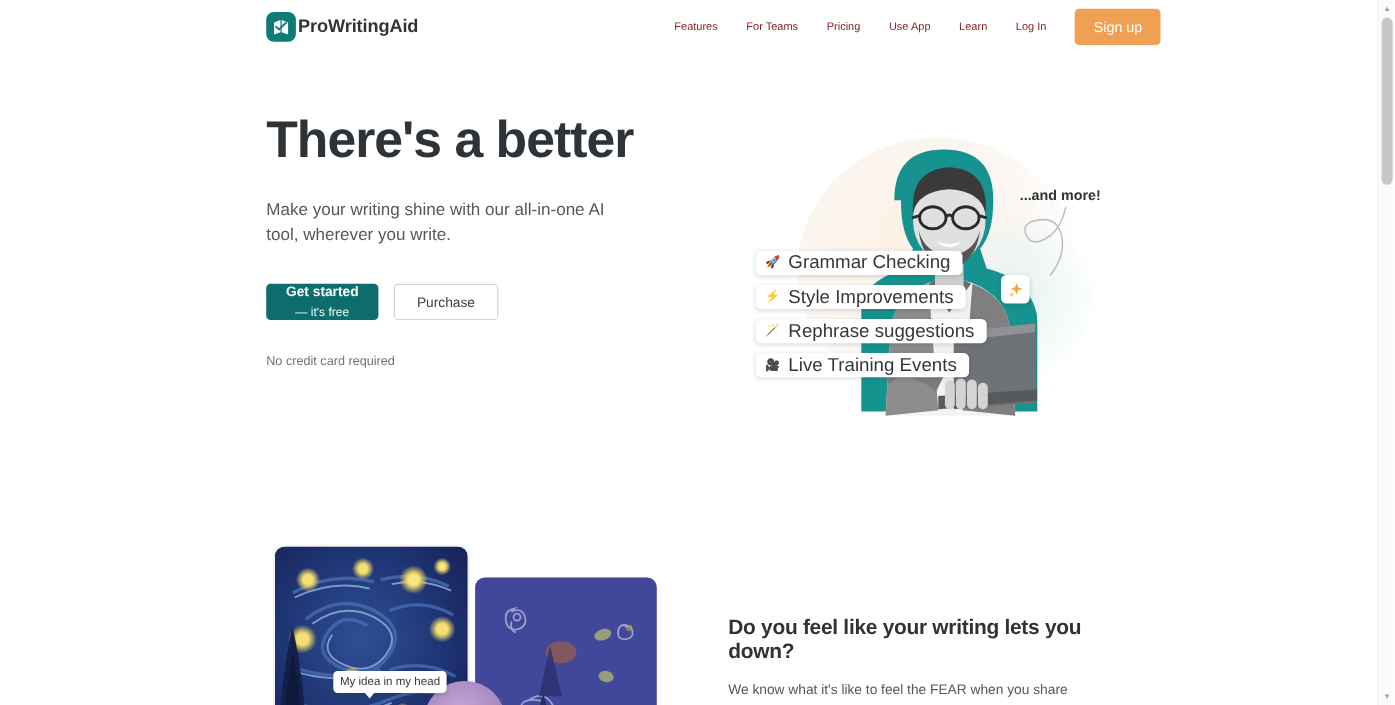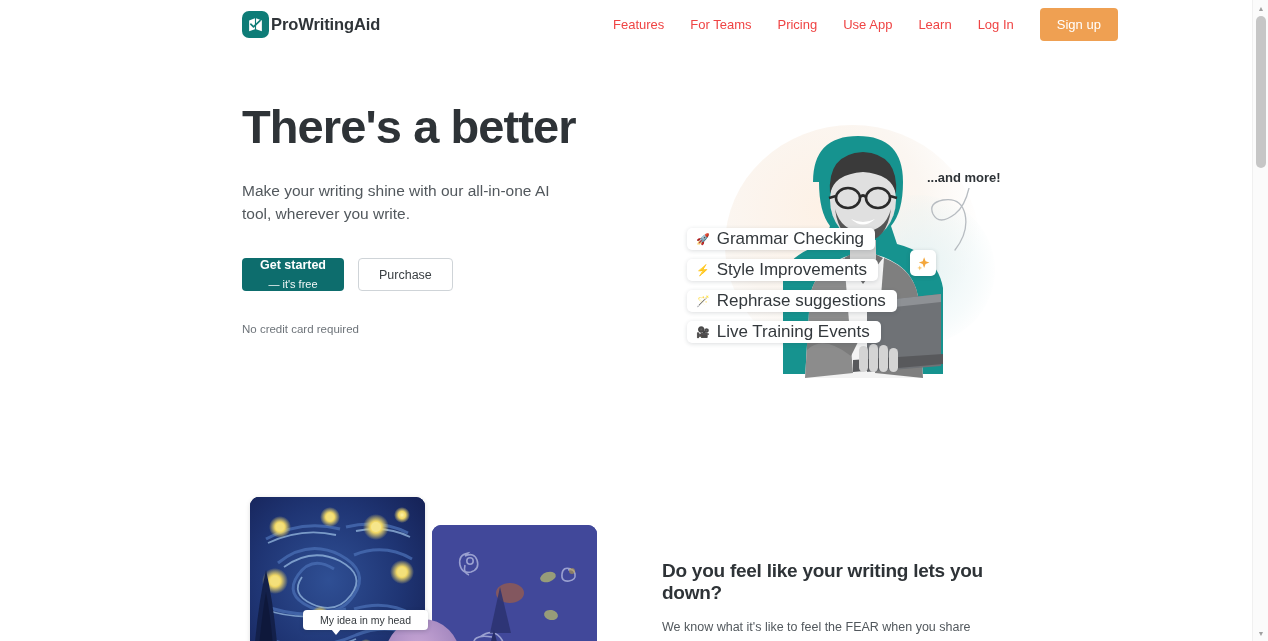--- a/index.html
+++ b/index.html
@@ -88,22 +88,22 @@
   .nav {
     position: absolute;
     left: 600px;
     top: 0;
     height: 48px;
     display: flex;
     align-items: center;
     gap: 0;
   }
   .nav-link {
-    font-size: 13px;
-    color: #ef4444;
+    font-size: 10px;
+    color: #7f1d1d;
     text-decoration: none;
     padding: 6px 13px;
     white-space: nowrap;
     cursor: pointer;
   }
   .nav-signup {
     margin-left: 13px;
     background: #efa052;
     color: #ffffff;
     font-size: 13px;
@@ -282,21 +282,21 @@
     box-shadow: 0 1px 5px rgba(0,0,0,0.13);
   }
   .starry-card svg { display: block; }
   .idea-label {
     position: absolute;
     left: 53px;
     top: 113px;
     background: #ffffff;
     border-radius: 4px;
     box-shadow: 0 1px 4px rgba(30,40,55,0.22);
-    padding: 4px 17px;
+    padding: 4px 6px;
     font-size: 10.5px;
     color: #33383c;
     white-space: nowrap;
     z-index: 9;
   }
   .idea-label:after {
     content: "";
     position: absolute;
     left: 28px; bottom: -5px;
     width: 0; height: 0;

